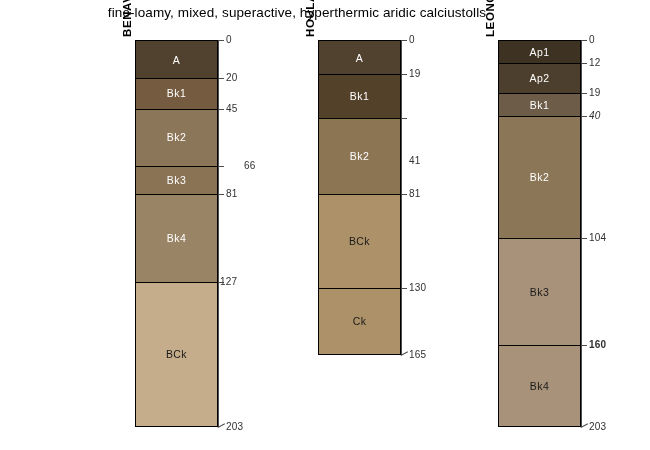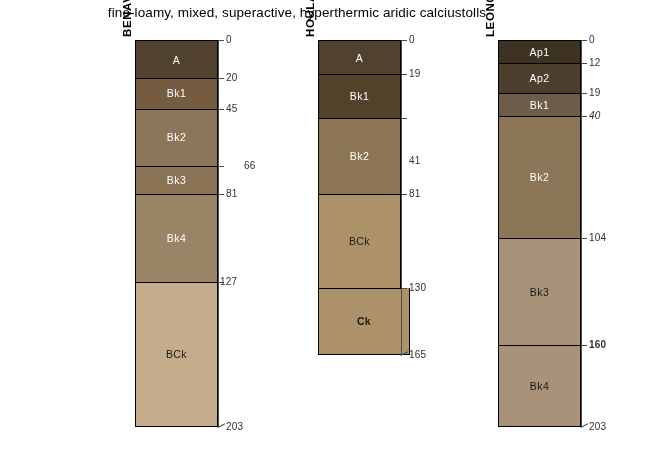--- a/index.html
+++ b/index.html
@@ -157,21 +157,21 @@
       </div>
       <div class="horizon" style="left: 318px; top: 74.3153px; width: 83px; height: 43.8473px; background: rgb(84, 65, 42);">
         <span class="horizon-label">Bk1</span>
       </div>
       <div class="horizon" style="left: 318px; top: 118.163px; width: 83px; height: 76.2562px; background: rgb(140, 117, 83);">
         <span class="horizon-label">Bk2</span>
       </div>
       <div class="horizon" style="left: 318px; top: 194.419px; width: 83px; height: 93.4138px; background: rgb(173, 146, 105);">
         <span class="horizon-label dark-text">BCk</span>
       </div>
-      <div class="horizon last" style="left: 318px; top: 287.833px; width: 92px; height: 66.7241px; background: rgb(173, 146, 105); font-weight: bold;">
+      <div class="horizon last" style="left: 318px; top: 287.833px; width: 83px; height: 66.7241px; background: rgb(173, 146, 105);">
         <span class="horizon-label dark-text">Ck</span>
       </div>
       <div class="hsep" style="left: 318px; top: 74.3153px; width: 83px;"></div>
       <div class="hsep" style="left: 318px; top: 118.163px; width: 83px;"></div>
       <div class="hsep" style="left: 318px; top: 194.419px; width: 83px;"></div>
       <div class="hsep" style="left: 318px; top: 287.833px; width: 83px;"></div>
       <div class="axis-line" style="left: 401px; top: 40px; height: 314.557px;"></div>
       <div class="tick" style="left: 401px; top: 40px;"></div>
       <div class="tick-label" style="left: 409px; top: 34px;">0</div>
       <div class="tick" style="left: 401px; top: 74.3153px;"></div>

